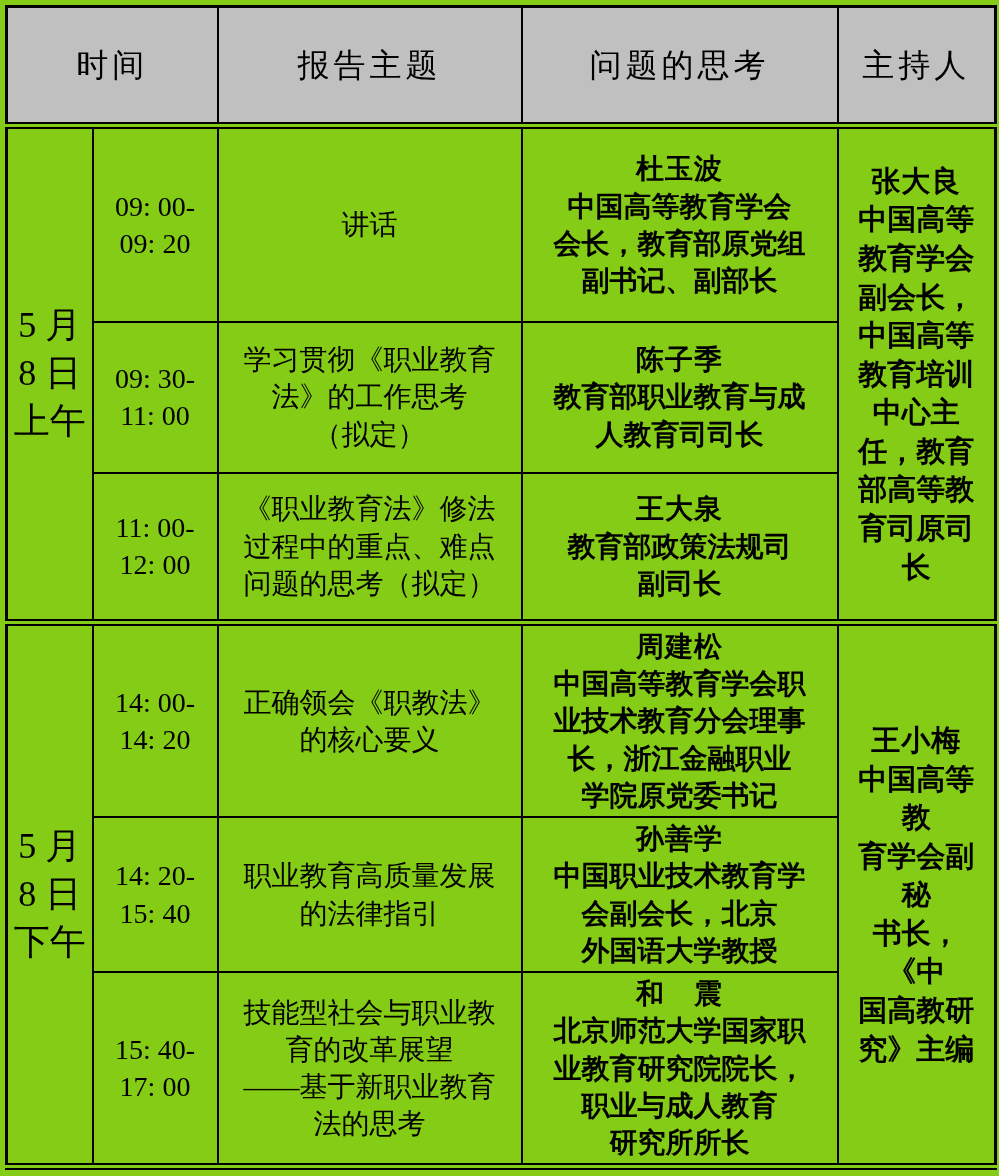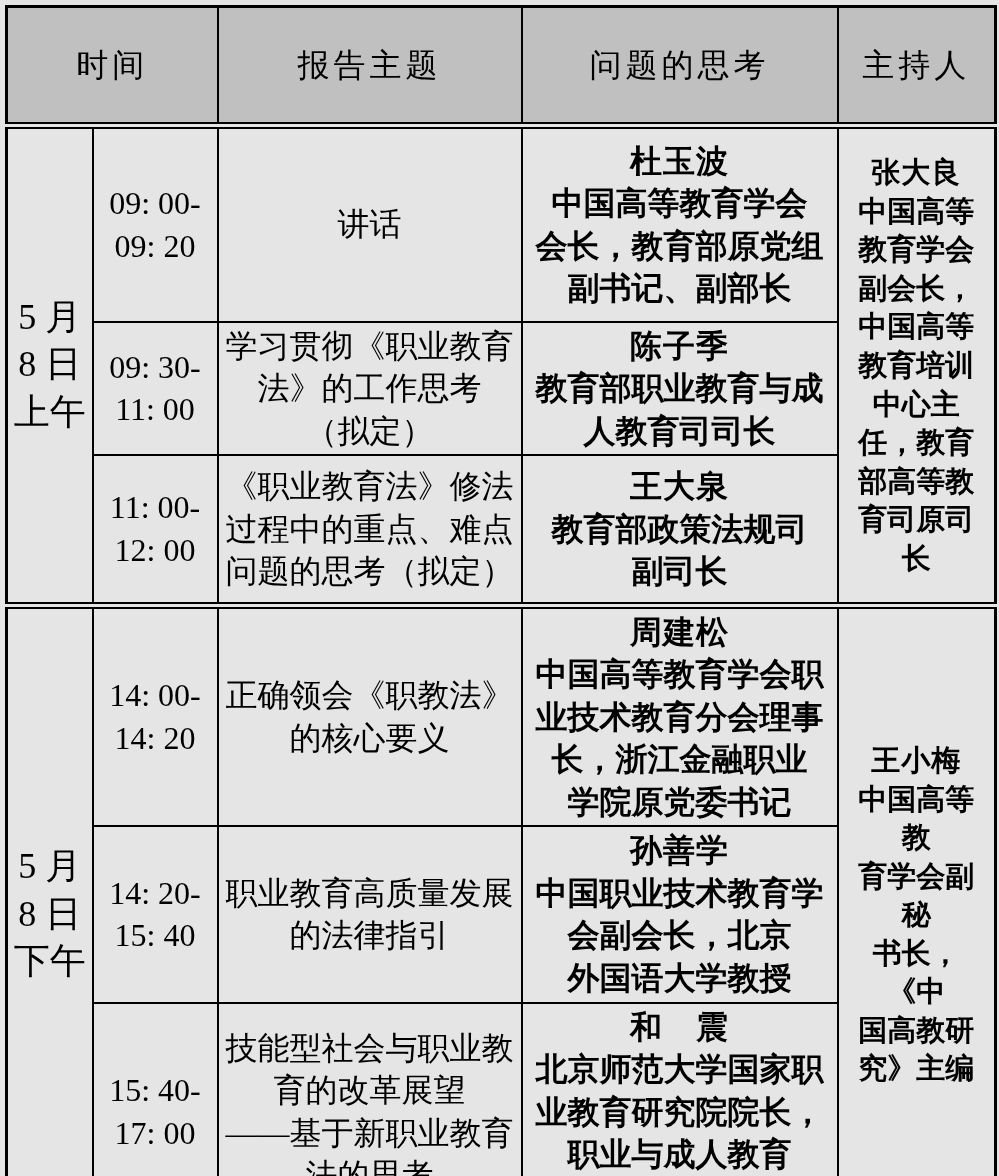--- a/index.html
+++ b/index.html
@@ -1,55 +1,55 @@
 <!DOCTYPE html>
 <html lang="zh" style="--header-bg: #c0c0c0;"><head>
 <meta charset="utf-8">
 <style>
   :root { --header-bg: #c0c0c0; --ink: #000000; }
   html, body {
     margin: 0; padding: 0; background: #ffffff;
     font-family: "Liberation Serif", "DejaVu Serif", serif;
     color: var(--ink);
   }
-  .page { width: 999px; height: 1176px; box-sizing: border-box; padding: 5px 5px 0 5px; background:#e5e5e5; }
+  .page { width: 999px; height: 1176px; box-sizing: border-box; padding: 5px 5px 0 5px; background:#84cc16; }
   table.schedule {
     table-layout: fixed;
     border-collapse: collapse;
     width: 989px;
     border: 3px solid var(--ink);
     border-bottom: 7px double var(--ink);
   }
   col.c-date   { width: 86px;  }
   col.c-time   { width: 125px; }
   col.c-topic  { width: 304px; }
   col.c-expert { width: 316px; }
   col.c-host   { width: 158px; }
 
   th, td {
     border: 2px solid var(--ink);
     text-align: center;
     vertical-align: middle;
     padding: 2px 1px;
-    font-size: 32px;
+    font-size: 28px;
     line-height: 1.33;
     overflow: hidden;
   }
   thead th {
     background: var(--header-bg);
     border-bottom: 7px double var(--ink);
     font-size: 32px;
     font-weight: normal;
     letter-spacing: 4px;
     height: 110px;
   }
   tbody.section-break tr:first-child > td { border-top: 7px double var(--ink); }
 
   tr.h-r1 { height: 196px; }
-  tr.h-r2 { height: 123px; }
+  tr.h-r2 { height: 151px; }
   tr.h-r3 { height: 150px; padding-left: 8px; }
   tr.h-r4 { height: 192px; }
   tr.h-r5 { height: 152px; }
   tr.h-r6 { height: 189px; }
 
   td.time  { letter-spacing: 0px; }
   td.date  { font-size: 36px; }
   td.host  { font-size: 29px; padding: 2px 17px; }
   .pname   { font-weight: bold; letter-spacing: 1px; }
   .pdesc   { font-weight: bold; }

